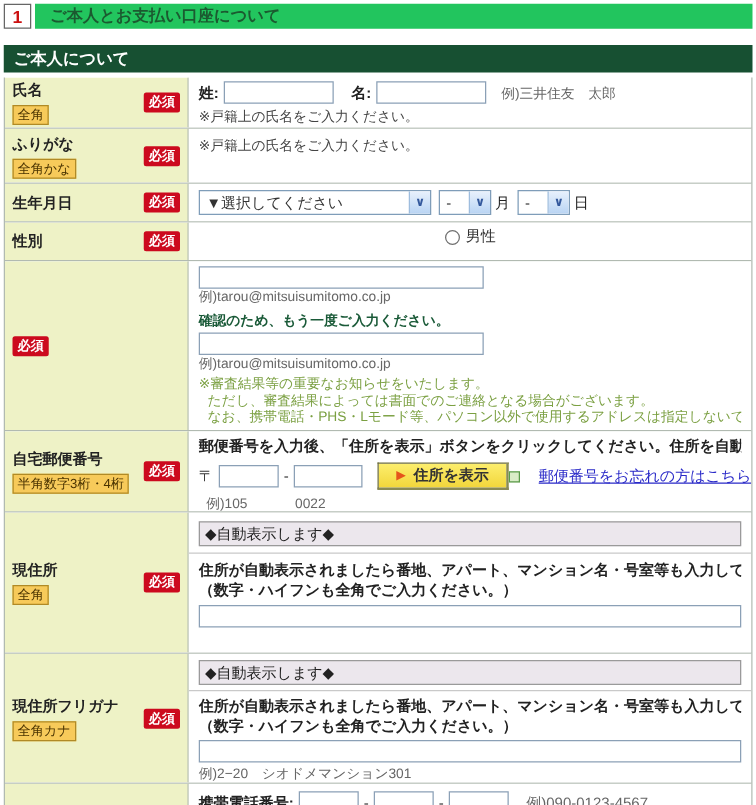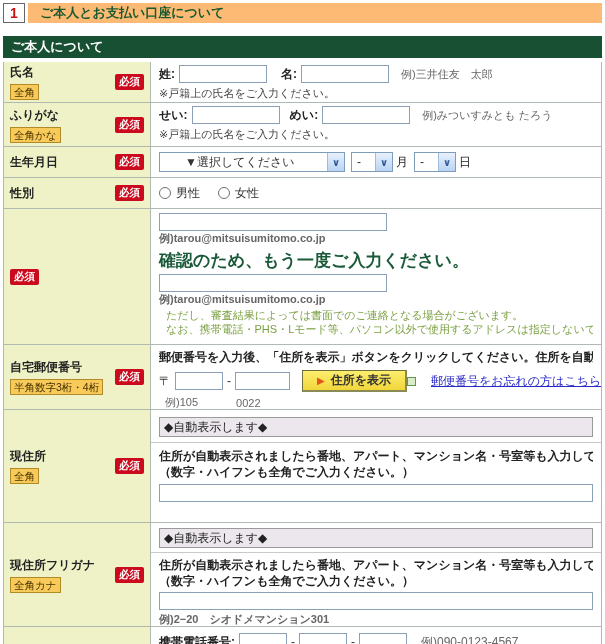--- a/index.html
+++ b/index.html
@@ -2,21 +2,21 @@
 <html><head>
 <meta charset="utf-8">
 <style>
   * { margin:0; padding:0; box-sizing:border-box; }
   body { background:#fff; font-family:"Liberation Sans","DejaVu Sans",sans-serif; }
   .page { position:relative; width:605px; height:644px; background:#fff; overflow:hidden; font-size:12px; color:#333; }
 
   
   .step-header { display:flex; gap:3px; margin:3px 3px 0 3px; height:20px; }
   .step-num { width:22px; height:20px; background:#fff; border:1px solid #666; color:#cc1111; font-weight:bold; font-size:14px; text-align:center; line-height:18px; }
-  .step-title { flex:1; background:#fdba74; color:#1b5a30; font-weight:bold; font-size:13px; line-height:20px; padding-left:12px; }
+  .step-title { flex:1; background:#22c55e; color:#1b5a30; font-weight:bold; font-size:13px; line-height:20px; padding-left:12px; }
 
   
   .section-bar { margin:13px 3px 4px 3px; height:22px; background:#175032; background-color:#175032; color:#fff; font-weight:bold; font-size:13px; line-height:22px; padding-left:8px; }
 
   
   .form { margin:0 3px; border-left:1px solid #b1bab1; border-right:1px solid #b1bab1; }
   .row { display:flex; border-top:1px solid #b1bab1; overflow:hidden; }
   .row:first-child { border-top:none; }
   .lcell { width:147px; background:#eef2c6; border-right:1px solid #b1bab1; padding:0 6px; display:flex; align-items:center; justify-content:space-between; flex-shrink:0; }
   .lmain { display:flex; flex-direction:column; gap:3px; }
@@ -30,31 +30,31 @@
   .inp { border:1px solid #8ba0b6; background:#fff; height:18px; font-size:12px; padding:0 3px; font-family:inherit; }
   .w88 { width:88px; } .w48 { width:48px; } .w55 { width:55px; } .wemail { width:228px; display:block; } .wfull { width:100%; display:block; }
   .ex { color:#666; font-size:11px; white-space:nowrap; }
   .note { color:#444; font-size:11px; margin-top:3px; white-space:nowrap; }
   .sep { margin:0 4px; color:#333; }
 
   
   .select { display:inline-flex; align-items:center; border:1px solid #7f9db9; background:#fff; height:20px; font-size:12px; overflow:hidden; }
   .select .txt { padding:0 5px; flex:1; white-space:nowrap; overflow:hidden; }
   .select .arrow { width:17px; height:100%; background:linear-gradient(#e8f1fd,#b9d4f3); border-left:1px solid #9ebdde; color:#33589c; display:flex; align-items:center; justify-content:center; font-size:10px; font-weight:bold; flex-shrink:0; }
-  .sel-year { width:186px;padding-left:20px; } .sel-sm { width:42px; }
+  .sel-year { width:186px; } .sel-sm { width:42px; }
   .unit { margin:0 6px 0 3px; color:#222; }
 
   
   .radio { display:inline-block; width:12px; height:12px; border:1px solid #707070; border-radius:50%; background:#fff; margin-right:5px; vertical-align:-2px; }
-  .radio-group { display:flex; align-items:center; gap:18px; height:100%; }
+  .radio-group { display:flex; align-items:center; gap:18px; height:100%;flex-direction:column; }
   .radio-opt { display:flex; align-items:center; }
 
   
-  .confirm { color:#1a5a38; font-weight:bold; font-size:17px; margin:3px 0 2px; white-space:nowrap; }
-  .exm { color:#666; font-size:11px; line-height:15px; margin-bottom:2px; white-space:nowrap;font-weight:bold; }
+  .confirm { color:#1a5a38; font-weight:bold; font-size:11px; margin:3px 0 2px; white-space:nowrap; }
+  .exm { color:#666; font-size:11px; line-height:15px; margin-bottom:2px; white-space:nowrap; }
   .gnote { color:#7ba042; font-size:11px; line-height:13.5px; white-space:nowrap; overflow:hidden; }
   .gnote.ind { padding-left:7px; }
 
   
   .binstr { font-weight:bold; color:#222; font-size:12px; white-space:nowrap; overflow:hidden; }
   .addr-btn { display:inline-flex; align-items:center; gap:6px; background:linear-gradient(#fcee6d,#f2d63b); border:1px solid #6e6e3c; border-right:2px solid #8a8a55; border-bottom:2px solid #8a8a55; font-weight:bold; color:#333; font-size:12px; height:22px; padding:0 14px; margin-left:12px; cursor:pointer; font-family:inherit; }
   .addr-btn .tri { color:#e5541b; font-size:10px; }
   .plink { color:#2a2ac8; text-decoration:underline; font-size:12px; white-space:nowrap; display:flex; align-items:center; gap:15px; margin-left:auto; }
   .plink-icon { display:inline-block; width:9px; height:9px; background:#d9ecc7; border:1px solid #5a9a4a; flex-shrink:0; }
 
@@ -103,27 +103,20 @@
 
     <div class="row h44">
       <div class="lcell">
         <div class="lmain">
           <span class="llabel">ふりがな</span>
           <span class="fbadge">全角かな</span>
         </div>
         <span class="req">必須</span>
       </div>
       <div class="rcell">
-        <div class="line">
-          <span class="blabel">せい:</span>
-          <input class="inp w88" type="text" style="">
-          <span class="blabel" style="margin-left:10px">めい:</span>
-          <input class="inp w88" type="text" style="">
-          <span class="ex" style="margin-left:12px">例)みついすみとも たろう</span>
-        </div>
         <div class="note">※戸籍上の氏名をご入力ください。</div>
       </div>
     </div>
 
     <div class="row h31">
       <div class="lcell">
         <div class="lmain">
           <span class="llabel">生年月日</span>
         </div>
         <span class="req">必須</span>
@@ -172,20 +165,21 @@
     <div class="row h136">
       <div class="lcell">
         <span class="req">必須</span>
       </div>
       <div class="rcell" style="padding-top:4px">
         <input class="inp wemail" type="text" style="">
         <div class="exm">例)tarou@mitsuisumitomo.co.jp</div>
         <div class="confirm">確認のため、もう一度ご入力ください。</div>
         <input class="inp wemail" type="text" style="">
         <div class="exm">例)tarou@mitsuisumitomo.co.jp</div>
+        <div class="gnote">※審査結果等の重要なお知らせをいたします。</div>
         <div class="gnote ind">ただし、審査結果によっては書面でのご連絡となる場合がございます。</div>
         <div class="gnote ind">なお、携帯電話・PHS・Lモード等、パソコン以外で使用するアドレスは指定しないでください。</div>
       </div>
     </div>
 
     <div class="row h65">
       <div class="lcell">
         <div class="lmain">
           <span class="llabel">自宅郵便番号</span>
           <span class="fbadge">半角数字3桁・4桁</span>

